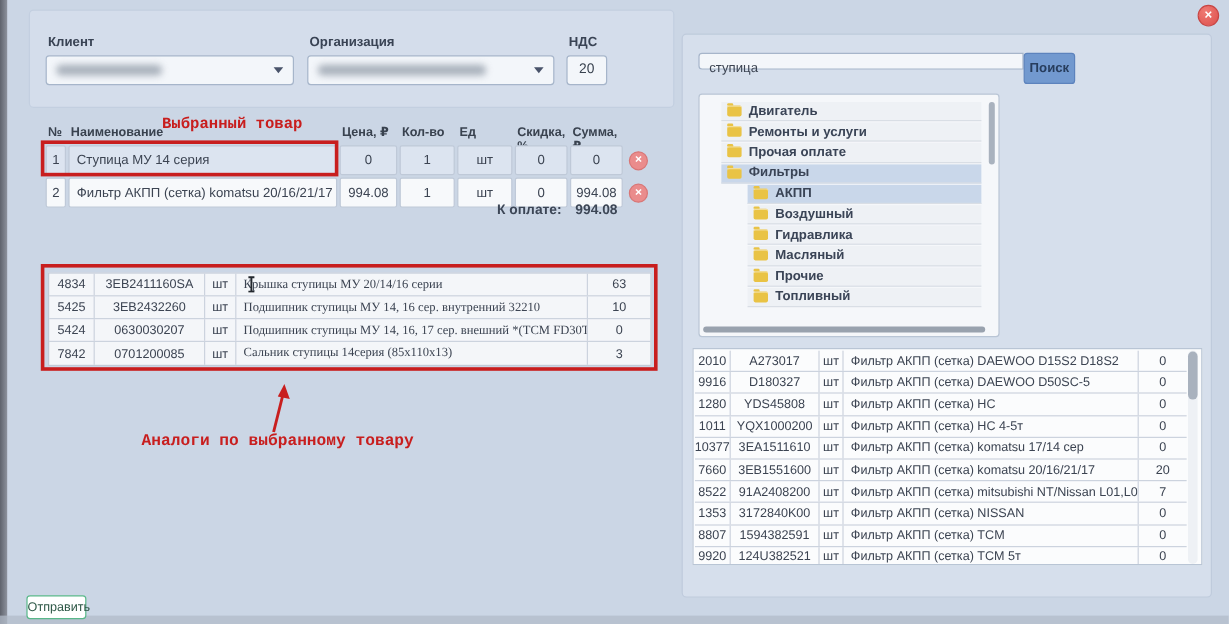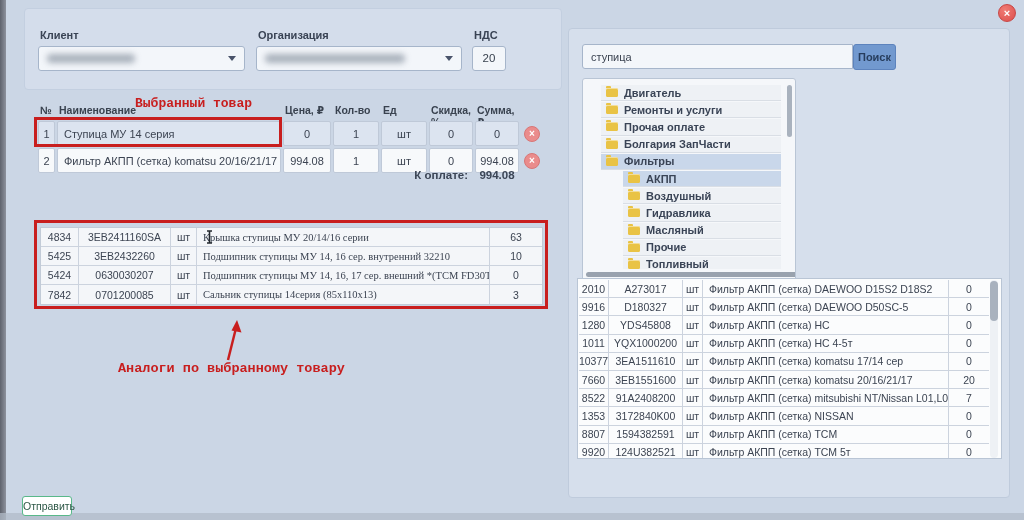--- a/index.html
+++ b/index.html
@@ -48,36 +48,36 @@
   .analog-row { display:grid; grid-template-columns:38px 92px 26px 293px 52px; height:19px; border-bottom:1px solid #ccd3de; cursor:default; }
   .analog-row:last-child { border-bottom:none; }
   .analog-row span { font-size:10.5px; display:flex; align-items:center; justify-content:center; border-right:1px solid #ccd3de; overflow:hidden; white-space:nowrap; color:#3c4452; }
   .analog-row span.name { justify-content:flex-start; padding-left:6px;font-family:Liberation Serif, serif; }
   .analog-row span:last-child { border-right:none; }
 
   .send-btn { left:22px; top:496px; width:50px; height:20px; background:#ffffff; border:1px solid #59b88a; border-radius:3px; font-size:10.5px; color:#2e5847; text-align:center; line-height:18px; cursor:pointer; }
 
   
   .right-panel { left:568px; top:28px; width:442px; height:470px; background:#d6dfec; border:1px solid #bfcbdc; border-radius:4px; }
-  .search-input { left:582px; top:44px; width:271px; height:25px; background:#f3f6fa; border:1px solid #a6b5ca; border-radius:3px 0 0 3px; font-size:11px; padding-left:8px; line-height:24px; color:#3c4452; }
+  .search-input { left:582px; top:44px; width:271px; height:14px; background:#f3f6fa; border:1px solid #a6b5ca; border-radius:3px 0 0 3px; font-size:11px; padding-left:8px; line-height:24px; color:#3c4452; }
   .search-btn { left:853px; top:44px; width:43px; height:26px; background:#7299cf; border:1px solid #5d83bd; border-radius:3px; font-size:11px; font-weight:bold; color:#273d5d; text-align:center; line-height:24px; cursor:pointer; }
 
   
-  .tree-panel { left:582px; top:78px; width:214px; height:203px; background:#f5f7fa; border:1px solid #b9c5d5; border-radius:3px; overflow:hidden; }
+  .tree-panel { left:582px; top:78px; width:251px; height:203px; background:#f5f7fa; border:1px solid #b9c5d5; border-radius:3px; overflow:hidden; }
   .tree-list { position:absolute; left:18px; top:6px; right:14px; height:184px; overflow:hidden; }
   .tree-item { height:16.2px; margin-bottom:1px; background:#eef1f5; border-bottom:1px solid #d9dee5; display:flex; align-items:center; gap:6px; padding-left:5px; font-size:11px; font-weight:bold; color:#3a4456; cursor:pointer; }
   .tree-item.indent { margin-left:22px; }
   .tree-item.selected { background:#c9d7ea; }
   .folder { width:12px; height:9px; background:#e9c345; border-radius:1.5px; position:relative; flex:0 0 12px; box-shadow:inset 0 1px 0 rgba(255,255,255,.45); }
   .folder::before { content:""; position:absolute; left:0; top:-2px; width:5px; height:2px; background:#e9c345; border-radius:1px 1px 0 0; }
   .tree-vscroll { position:absolute; right:3px; top:6px; width:5px; height:52px; background:#a9b2be; border-radius:3px; }
   .tree-hscroll { position:absolute; left:3px; bottom:3px; width:235px; height:5px; background:#99a2ae; border-radius:3px; }
 
   
-  .parts-table { left:577px; top:278px; width:425px; height:181px; background:#fbfcfd; border:1px solid #b9c5d5; overflow:hidden; }
+  .parts-table { left:577px; top:290px; width:425px; height:181px; background:#fbfcfd; border:1px solid #b9c5d5; overflow:hidden; }
   .parts-rows { position:absolute; left:1px; top:1px; width:410px; height:178px; overflow:hidden; }
   .parts-row { display:grid; grid-template-columns:30px 74px 20px 246px 40px; height:18.2px; border-bottom:1px solid #ccd3de; cursor:default; }
   .parts-row span { font-size:10.5px; display:flex; align-items:center; justify-content:center; border-right:1px solid #ccd3de; overflow:hidden; white-space:nowrap; color:#3c4452; }
   .parts-row span.name { justify-content:flex-start; padding-left:6px; }
   .parts-row span:last-child { border-right:none; }
   .parts-vtrack { position:absolute; right:3px; top:1px; width:8px; height:178px; background:#eef1f5; border-radius:4px; }
   .parts-vthumb { position:absolute; right:3px; top:2px; width:8px; height:40px; background:#a9b2be; border-radius:4px; }
 
   .arrow-svg { left:210px; top:316px; }
   .cursor-ibeam { left:205px; top:230px; }
@@ -204,24 +204,20 @@
       <div class="tree-item">
         <span class="folder"></span>
         <span>Ремонты и услуги</span>
       </div>
 
       <div class="tree-item">
         <span class="folder"></span>
         <span>Прочая оплате</span>
       </div>
 
-      <div class="tree-item">
-        <span class="folder"></span>
-        <span>Болгария ЗапЧасти</span>
-      </div>
 
       <div class="tree-item sel selected">
         <span class="folder"></span>
         <span>Фильтры</span>
       </div>
 
       <div class="tree-item sel selected indent">
         <span class="folder"></span>
         <span>АКПП</span>
       </div>

